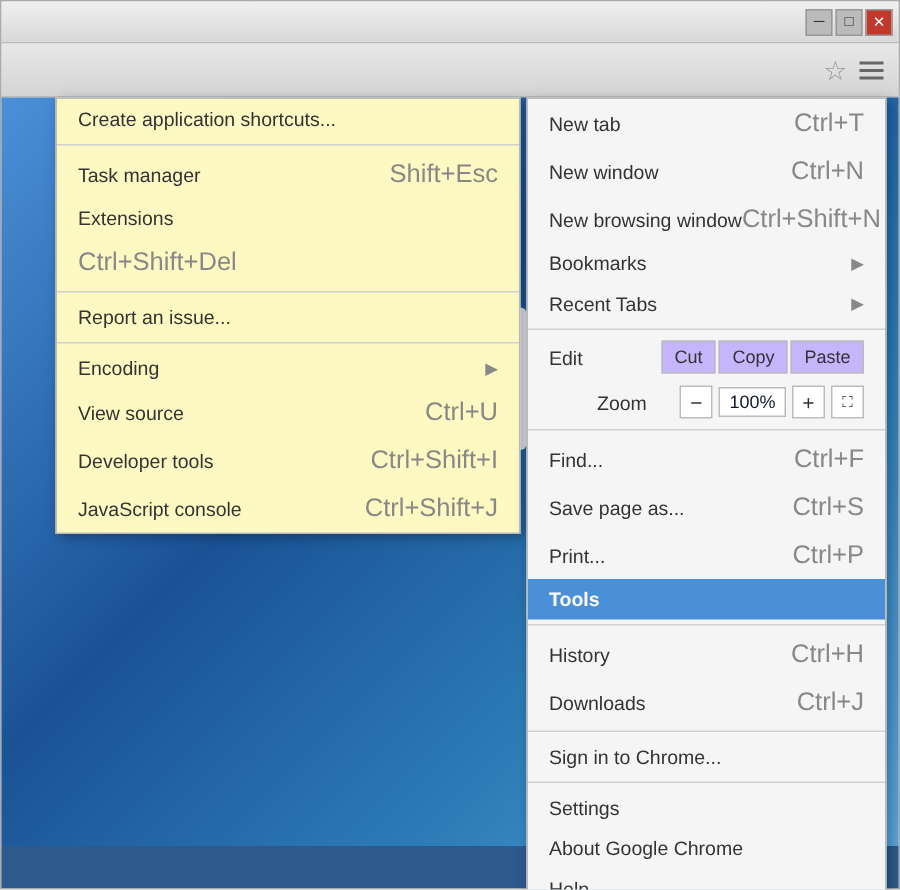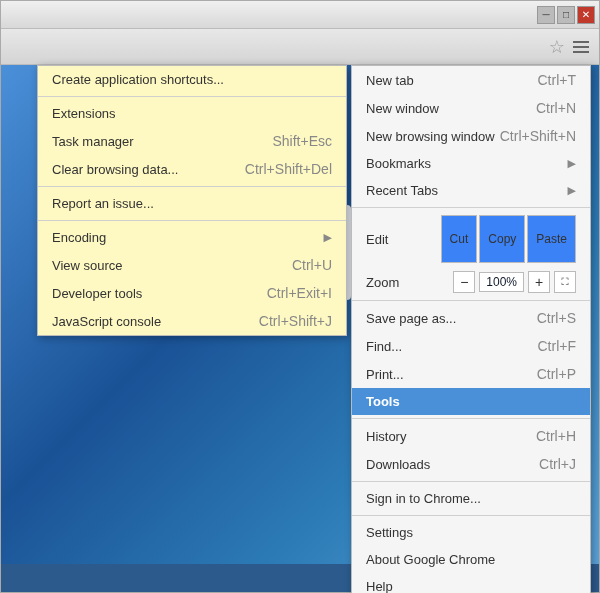--- a/index.html
+++ b/index.html
@@ -176,21 +176,21 @@
       white-space: nowrap;
     }
 
     .menu-item.active {
       background: #4a90d9;
       color: white;
       font-weight: bold;
     }
 
     .menu-item-label { flex: 1; }
-    .menu-item-shortcut { color: #888; font-size: 14px; }
+    .menu-item-shortcut { color: #888; font-size: 17px; }
     .menu-item-arrow { color: #888; font-size: 11px; }
 
     .menu-divider {
       height: 1px;
       background: #d0d0d0;
       margin: 3px 0;
     }
 
     
     .edit-row {
@@ -201,34 +201,35 @@
     }
 
     .edit-label {
       flex: 1;
       color: #333;
       font-size: 13px;
     }
 
     .edit-btn {
       border: 1px solid #bbb;
-      background: #3b82f6;
-      padding: 16px 8px;
+      background: #c4b5fd;
+      padding: 3px 8px;
       font-size: 12px;
       cursor: pointer;
       color: #333;
       margin-left: 2px;
     }
 
     
     .zoom-row {
       display: flex;
       align-items: center;
       padding: 4px 14px;
       gap: 4px;
+      margin-left: 32px;
     }
 
     .zoom-label { flex: 1; color: #333; }
     .zoom-btn {
       border: 1px solid #bbb;
       background: white;
       width: 22px;
       height: 22px;
       display: flex;
       align-items: center;
@@ -311,46 +312,45 @@
     <a>Privacy Policy</a>
   </div>
 
   <div class="sub-dropdown">
 
     <div class="menu-item">
       <span class="menu-item-label">Create application shortcuts...</span>
     </div>
     <div class="menu-divider"></div>
     <div class="menu-item">
-      <span class="menu-item-label">Extensions</span>
-    </div>
-    <div class="menu-item">
       <span class="menu-item-label">Task manager</span>
       <span class="menu-item-shortcut">Shift+Esc</span>
     </div>
     <div class="menu-item">
-      <span class="menu-item-label">Clear browsing data...</span>
+      <span class="menu-item-label">Extensions</span>
+    </div>
+    <div class="menu-item">
       <span class="menu-item-shortcut">Ctrl+Shift+Del</span>
     </div>
     <div class="menu-divider"></div>
     <div class="menu-item">
       <span class="menu-item-label">Report an issue...</span>
     </div>
     <div class="menu-divider"></div>
     <div class="menu-item">
       <span class="menu-item-label">Encoding</span>
       <span class="menu-item-arrow">▶</span>
     </div>
     <div class="menu-item">
       <span class="menu-item-label">View source</span>
       <span class="menu-item-shortcut">Ctrl+U</span>
     </div>
     <div class="menu-item">
       <span class="menu-item-label">Developer tools</span>
-      <span class="menu-item-shortcut">Ctrl+Exit+I</span>
+      <span class="menu-item-shortcut">Ctrl+Shift+I</span>
     </div>
     <div class="menu-item">
       <span class="menu-item-label">JavaScript console</span>
       <span class="menu-item-shortcut">Ctrl+Shift+J</span>
     </div>
   </div>
 
   <div class="main-dropdown">
 
     <div class="menu-item">
@@ -387,28 +387,28 @@
       <span class="zoom-label">Zoom</span>
       <div class="zoom-btn">−</div>
       <div class="zoom-value">100%</div>
       <div class="zoom-btn">+</div>
       <div class="zoom-fullscreen">⛶</div>
     </div>
 
     <div class="menu-divider"></div>
 
     <div class="menu-item">
+      <span class="menu-item-label">Find...</span>
+      <span class="menu-item-shortcut">Ctrl+F</span>
+    </div>
+    <div class="menu-item">
       <span class="menu-item-label">Save page as...</span>
       <span class="menu-item-shortcut">Ctrl+S</span>
     </div>
     <div class="menu-item">
-      <span class="menu-item-label">Find...</span>
-      <span class="menu-item-shortcut">Ctrl+F</span>
-    </div>
-    <div class="menu-item">
       <span class="menu-item-label">Print...</span>
       <span class="menu-item-shortcut">Ctrl+P</span>
     </div>
     <div class="menu-item active">
       <span class="menu-item-label">Tools</span>
     </div>
 
     <div class="menu-divider"></div>
 
     <div class="menu-item">

